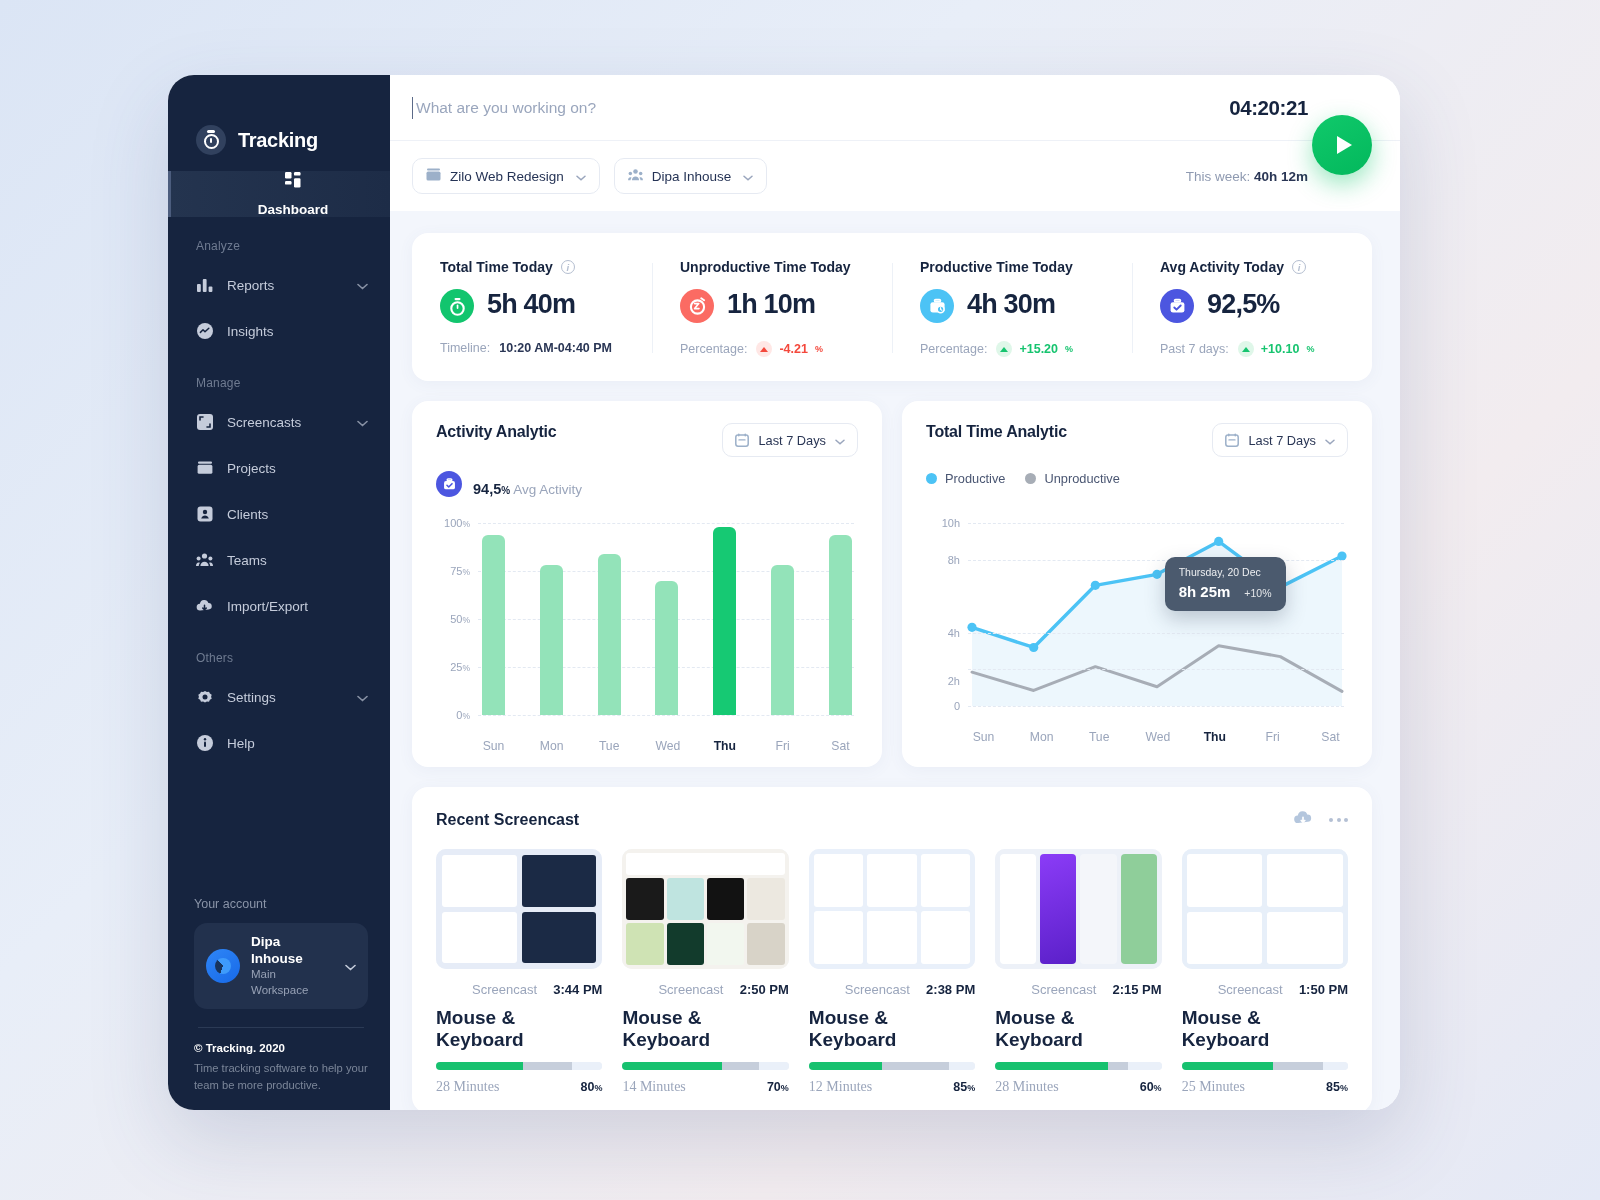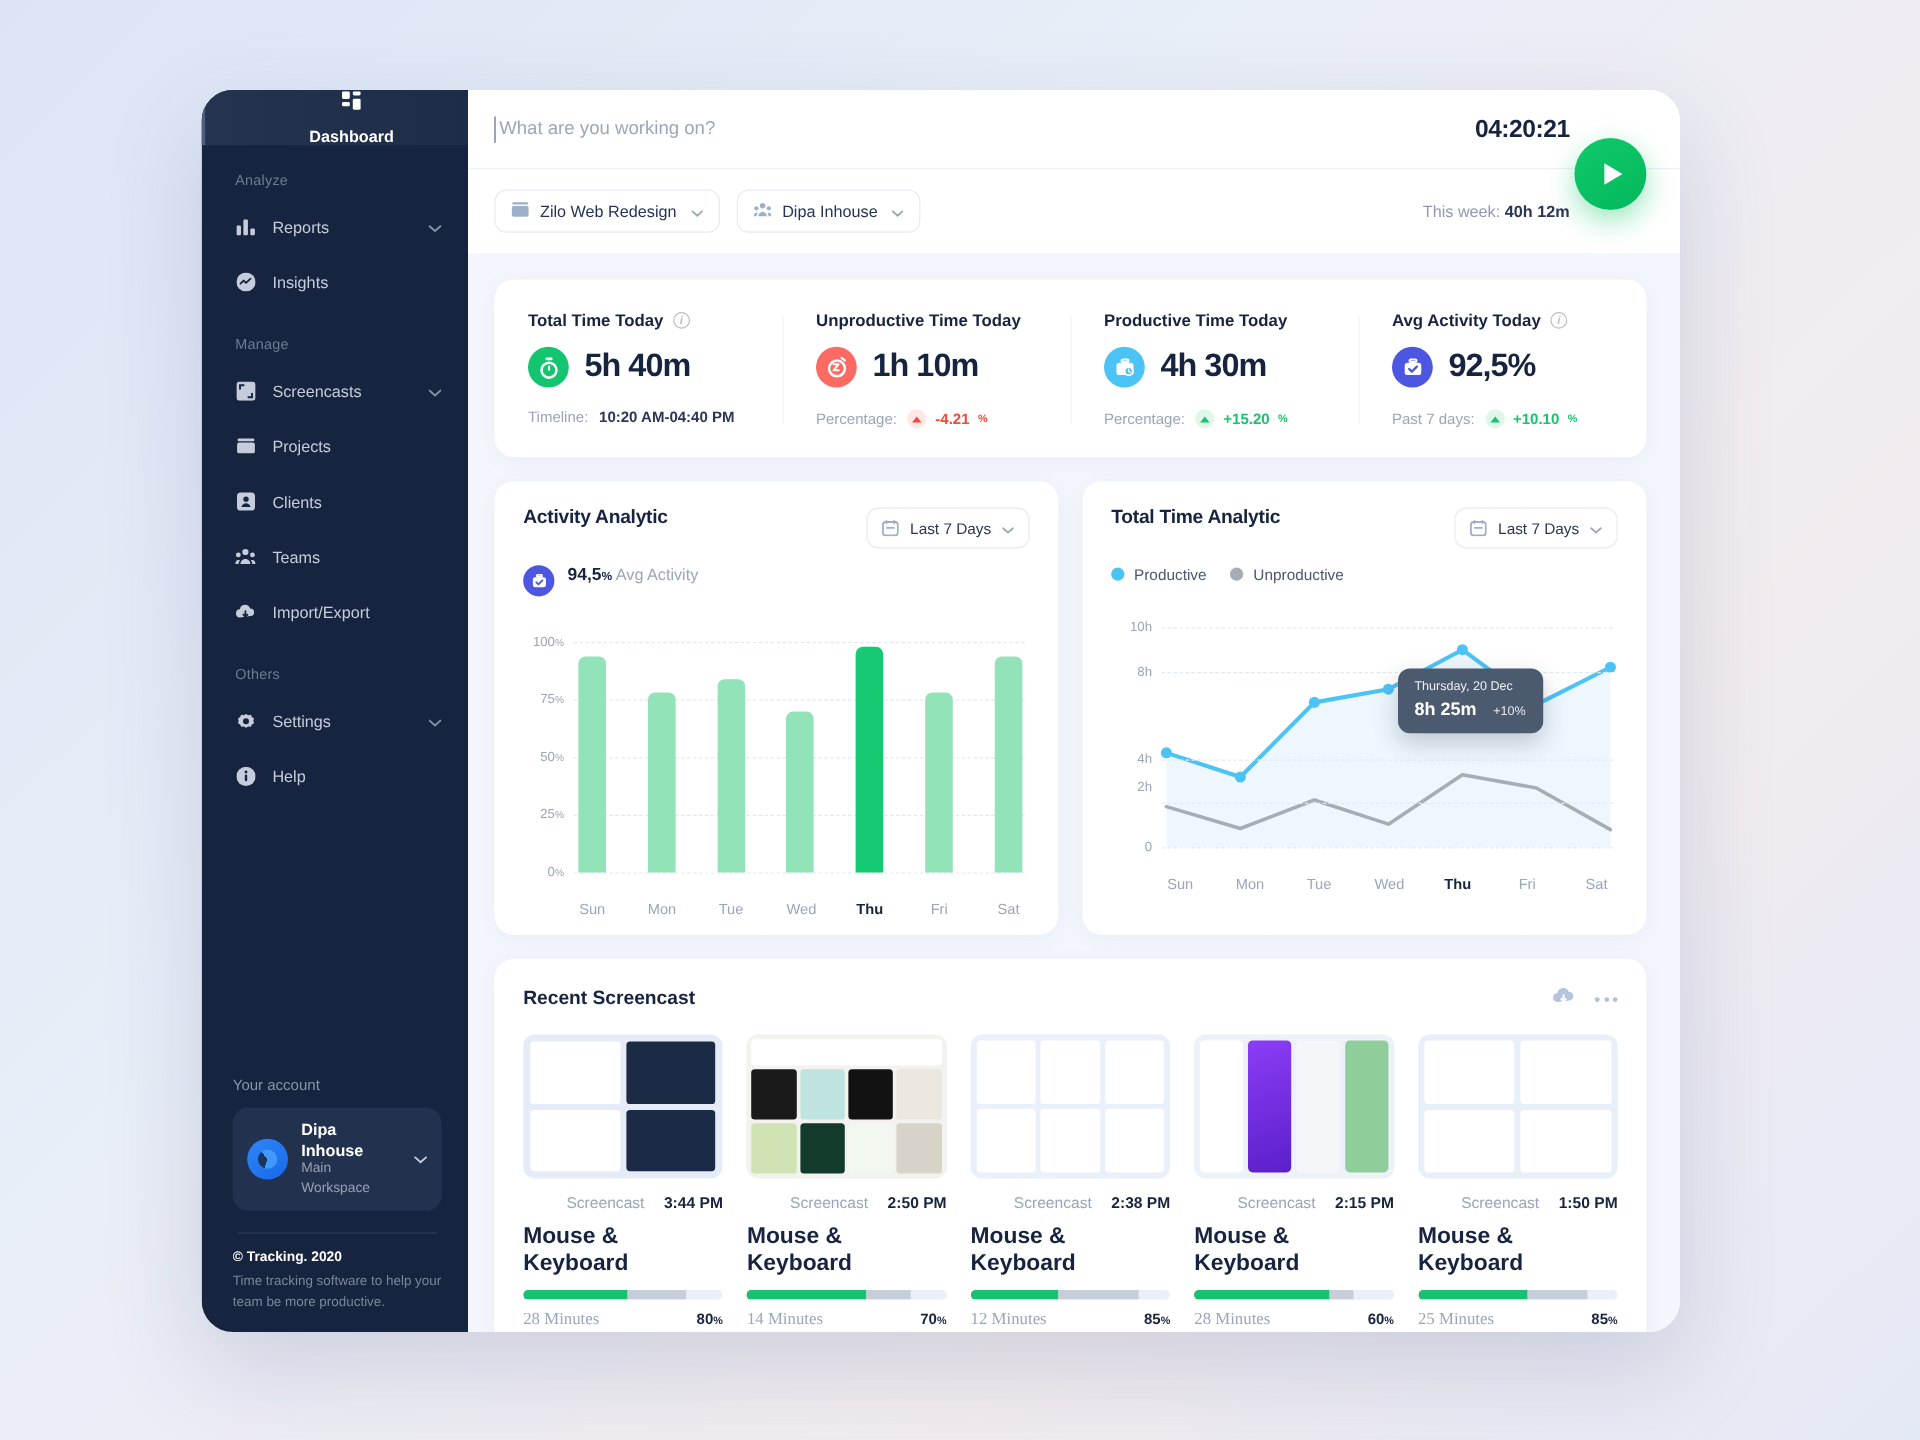--- a/index.html
+++ b/index.html
@@ -209,21 +209,21 @@
   .charts { display: flex; gap: 20px; margin-bottom: 20px; }
   .chart-card { flex: 1; padding: 22px 24px 14px 24px; min-width: 0; }
   .chart-head { display: flex; align-items: flex-start; margin-bottom: 14px; }
   .chart-title { font-size: 16px; font-weight: bold; color: #16243f; letter-spacing: -.2px;}
   .range-pill {
     margin-left: auto; display:flex; align-items:center; gap:9px;
     height: 34px; padding: 0 12px; border:1px solid #e6eaf2; border-radius:10px;
     font-size: 12.8px; color:#2a3655; cursor:pointer;
   }
   .cal-ico { width:14px;height:14px; }
-  .avg-row { display:flex; align-items:flex-start; gap: 11px; margin-bottom: 24px; }
+  .avg-row { display:flex; align-items:flex-end; gap: 11px; margin-bottom: 12px; }
   .avg-badge { width: 26px; height:26px; border-radius:50%; background:#4c56e0;
                display:flex;align-items:center;justify-content:center; }
   .avg-text { font-size: 13.5px; color:#9aa5bb; }
   .avg-text b { color:#16243f; font-size: 14.5px; }
 
   .legend { display:flex; gap: 20px; margin-bottom: 14px; }
   .legend-item { display:flex; align-items:center; gap:8px; font-size:12.8px; color:#4a5672; }
   .legend-dot { width:11px;height:11px;border-radius:50%; }
 
   .plot { position: relative; height: 218px; }
@@ -286,20 +286,27 @@
   .sc-pct { margin-left:auto; font-size:12.5px; font-weight:bold; color:#16243f; }
   .sc-pct .s { font-size:9px; }
 </style>
 </head>
 <body>
 
 <div id="app-window">
 
   <aside id="sidebar">
 
+    <div class="brand">
+      <span class="brand-mark">
+        <span class="tm-top"></span>
+          <span class="tm-body"></span>
+      </span>
+      <span class="brand-name">Tracking</span>
+    </div>
 
     <div class="nav-item active">
       <span class="nav-icon">
         <svg width="16" height="16" viewBox="0 0 16 16" fill="#fff">
           <rect x="0" y="0" width="6.5" height="6.5" rx="1.2"></rect>
           <rect x="9" y="0" width="6.5" height="3.6" rx="1.2"></rect>
           <rect x="0" y="9" width="6.5" height="3.6" rx="1.2"></rect>
           <rect x="9" y="6.2" width="6.5" height="9.3" rx="1.2"></rect>
         </svg>
       </span>
@@ -707,21 +714,21 @@
                 <span class="tt-val">8h 25m</span>
                 <span class="tt-delta">+10%</span>
               </div>
             </div>
           <div class="ylab" style="top: 23.1429px;">10h</div>
               <div class="grid-line" style="top: 23.1429px;"></div>
               <div class="ylab" style="top: 59.7143px;">8h</div>
               <div class="grid-line" style="top: 59.7143px;"></div>
               <div class="ylab" style="top: 132.857px;">4h</div>
               <div class="grid-line" style="top: 132.857px;"></div>
-              <div class="ylab" style="top: 156px;">2h</div>
+              <div class="ylab" style="top: 181px;">2h</div>
               <div class="grid-line" style="top: 169.429px;"></div>
               <div class="ylab" style="top: 206px;">0</div>
               <div class="grid-line" style="top: 206px;"></div>
             </div>
           <div class="xaxis" id="line-xaxis">
               <span class="xlab">Sun</span>
               <span class="xlab">Mon</span>
               <span class="xlab">Tue</span>
               <span class="xlab">Wed</span>
               <span class="xlab hl">Thu</span>

